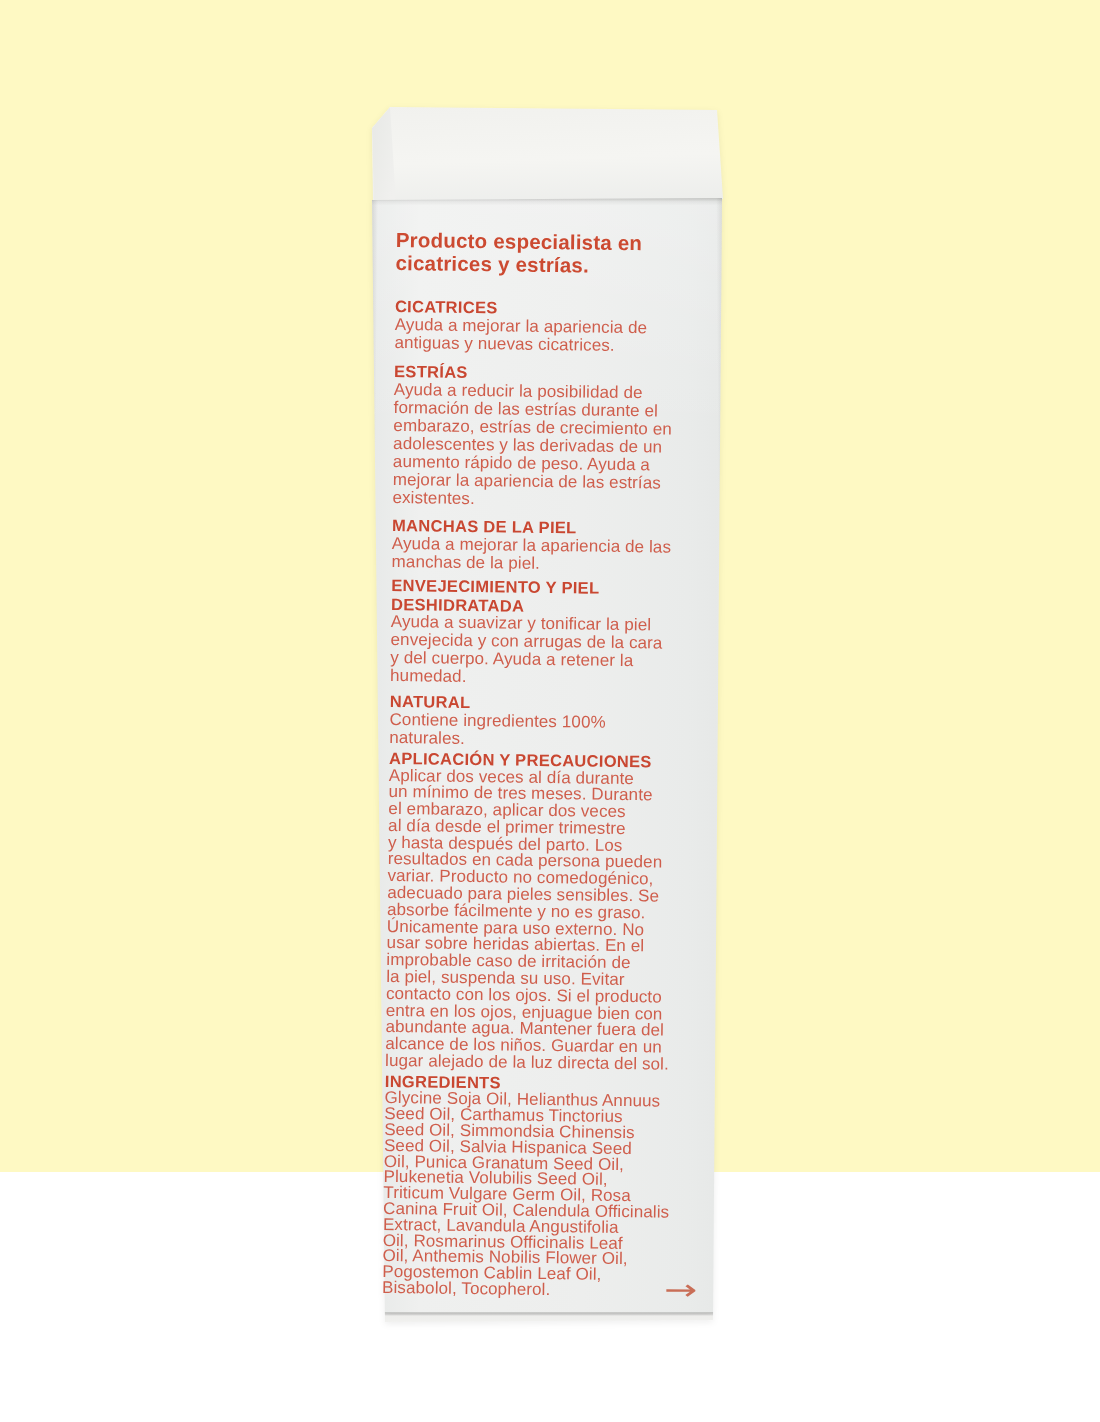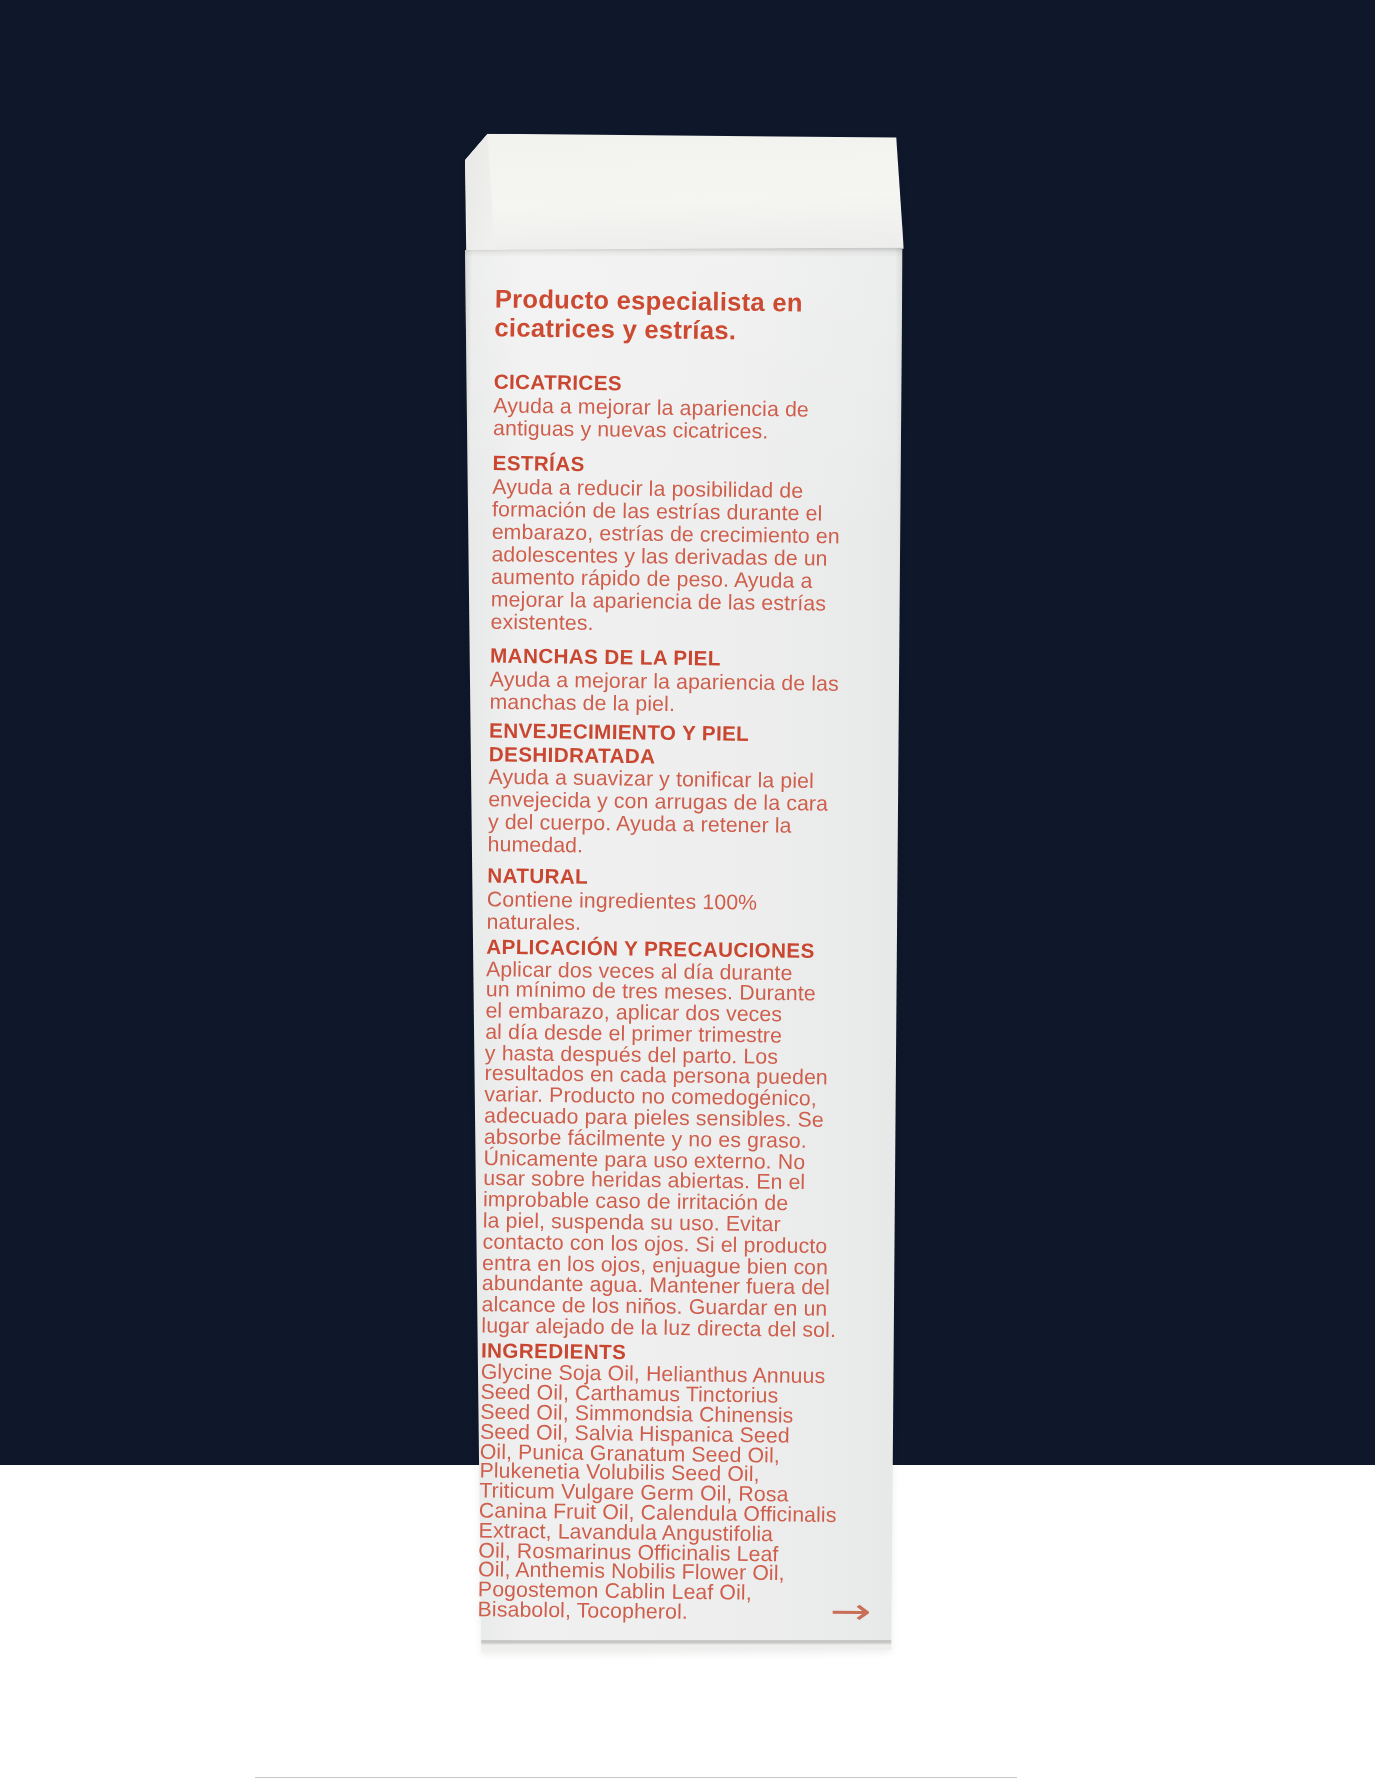--- a/index.html
+++ b/index.html
@@ -8,21 +8,21 @@
     width: 1100px;
     height: 1422px;
     background: #ffffff;
     font-family: "Liberation Sans", "DejaVu Sans", sans-serif;
     overflow: hidden;
   }
   .photo {
     position: relative;
     width: 1100px;
     height: 1172px;
-    background: #0f172a;
+    background: #fef9c3;
   }
   .product-box {
     position: absolute;
     inset: 0;
     filter: drop-shadow(0 2px 3px rgba(0,0,0,0.07));
   }
   
   .box-top {
     position: absolute;
     left: 370px;

